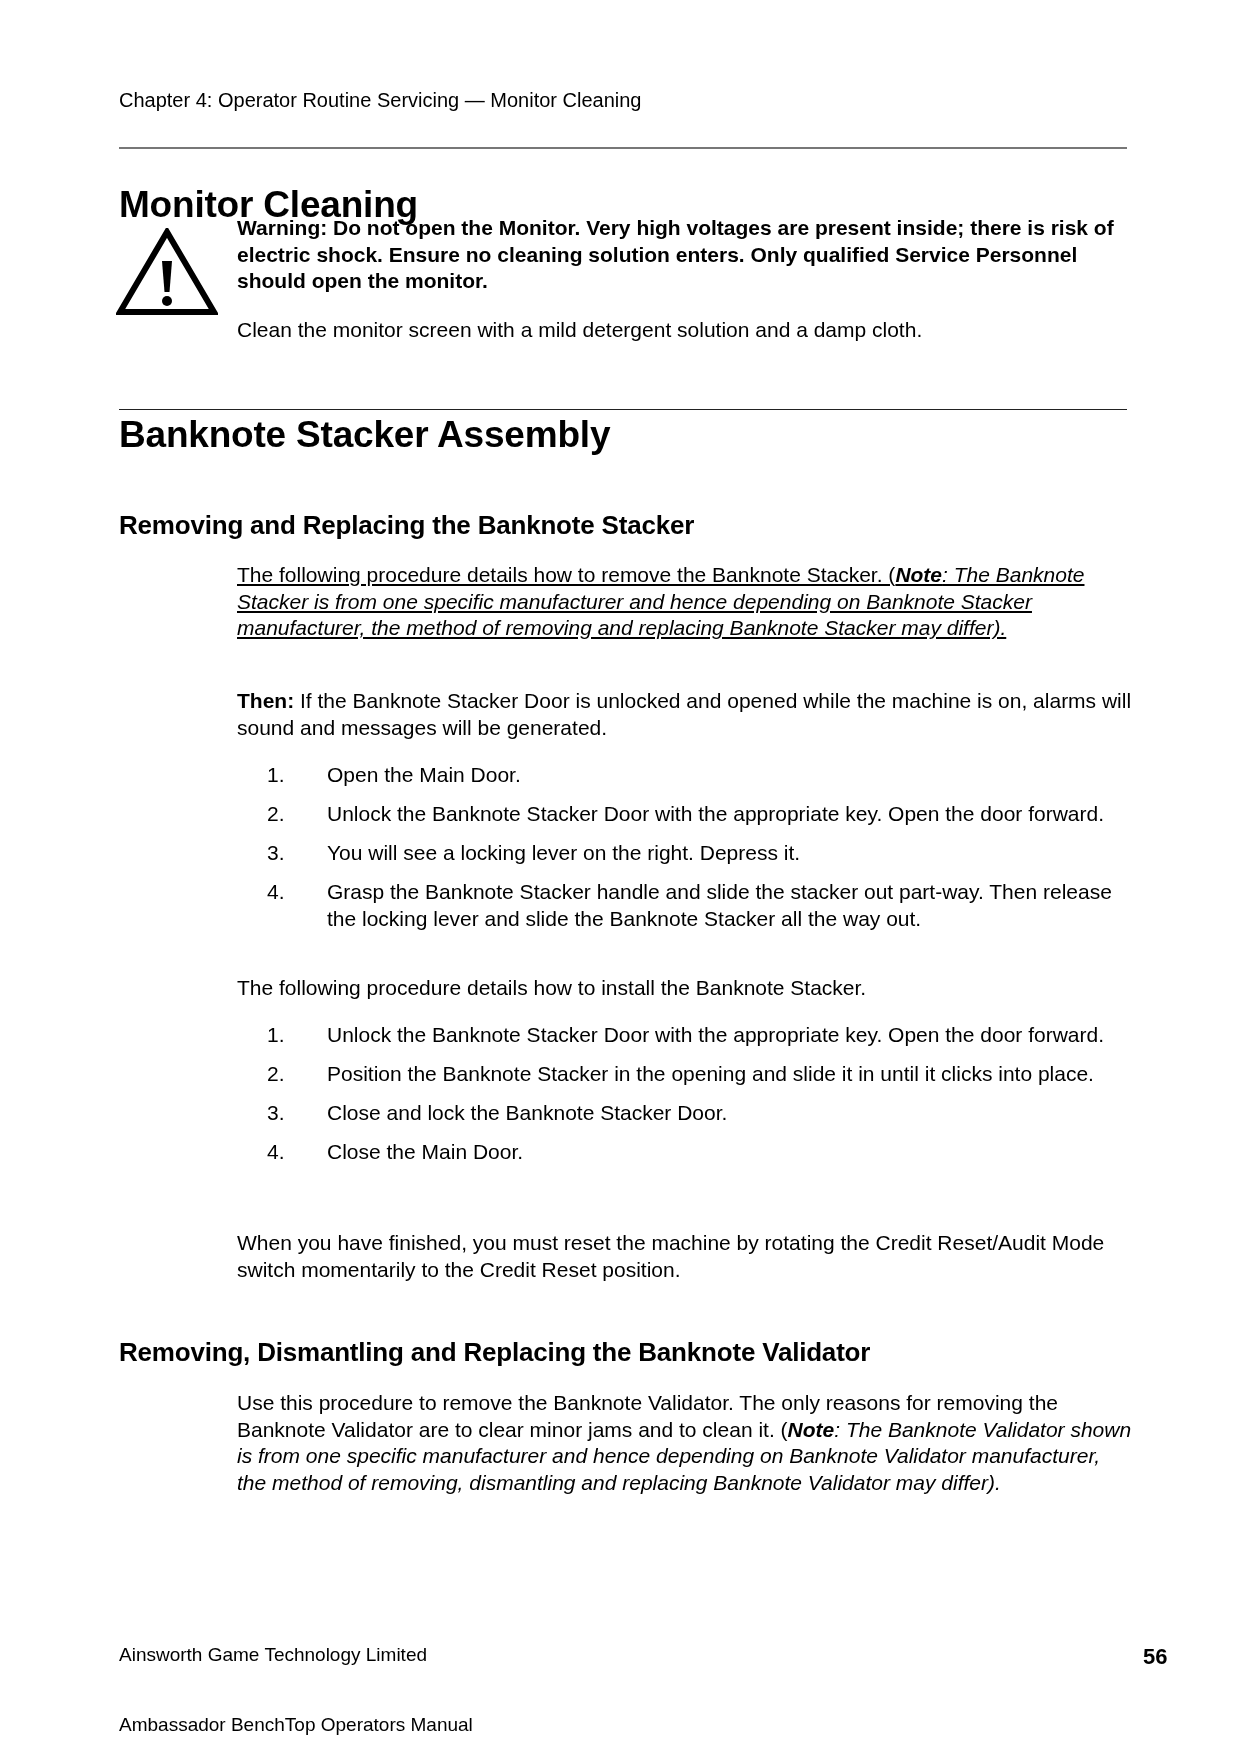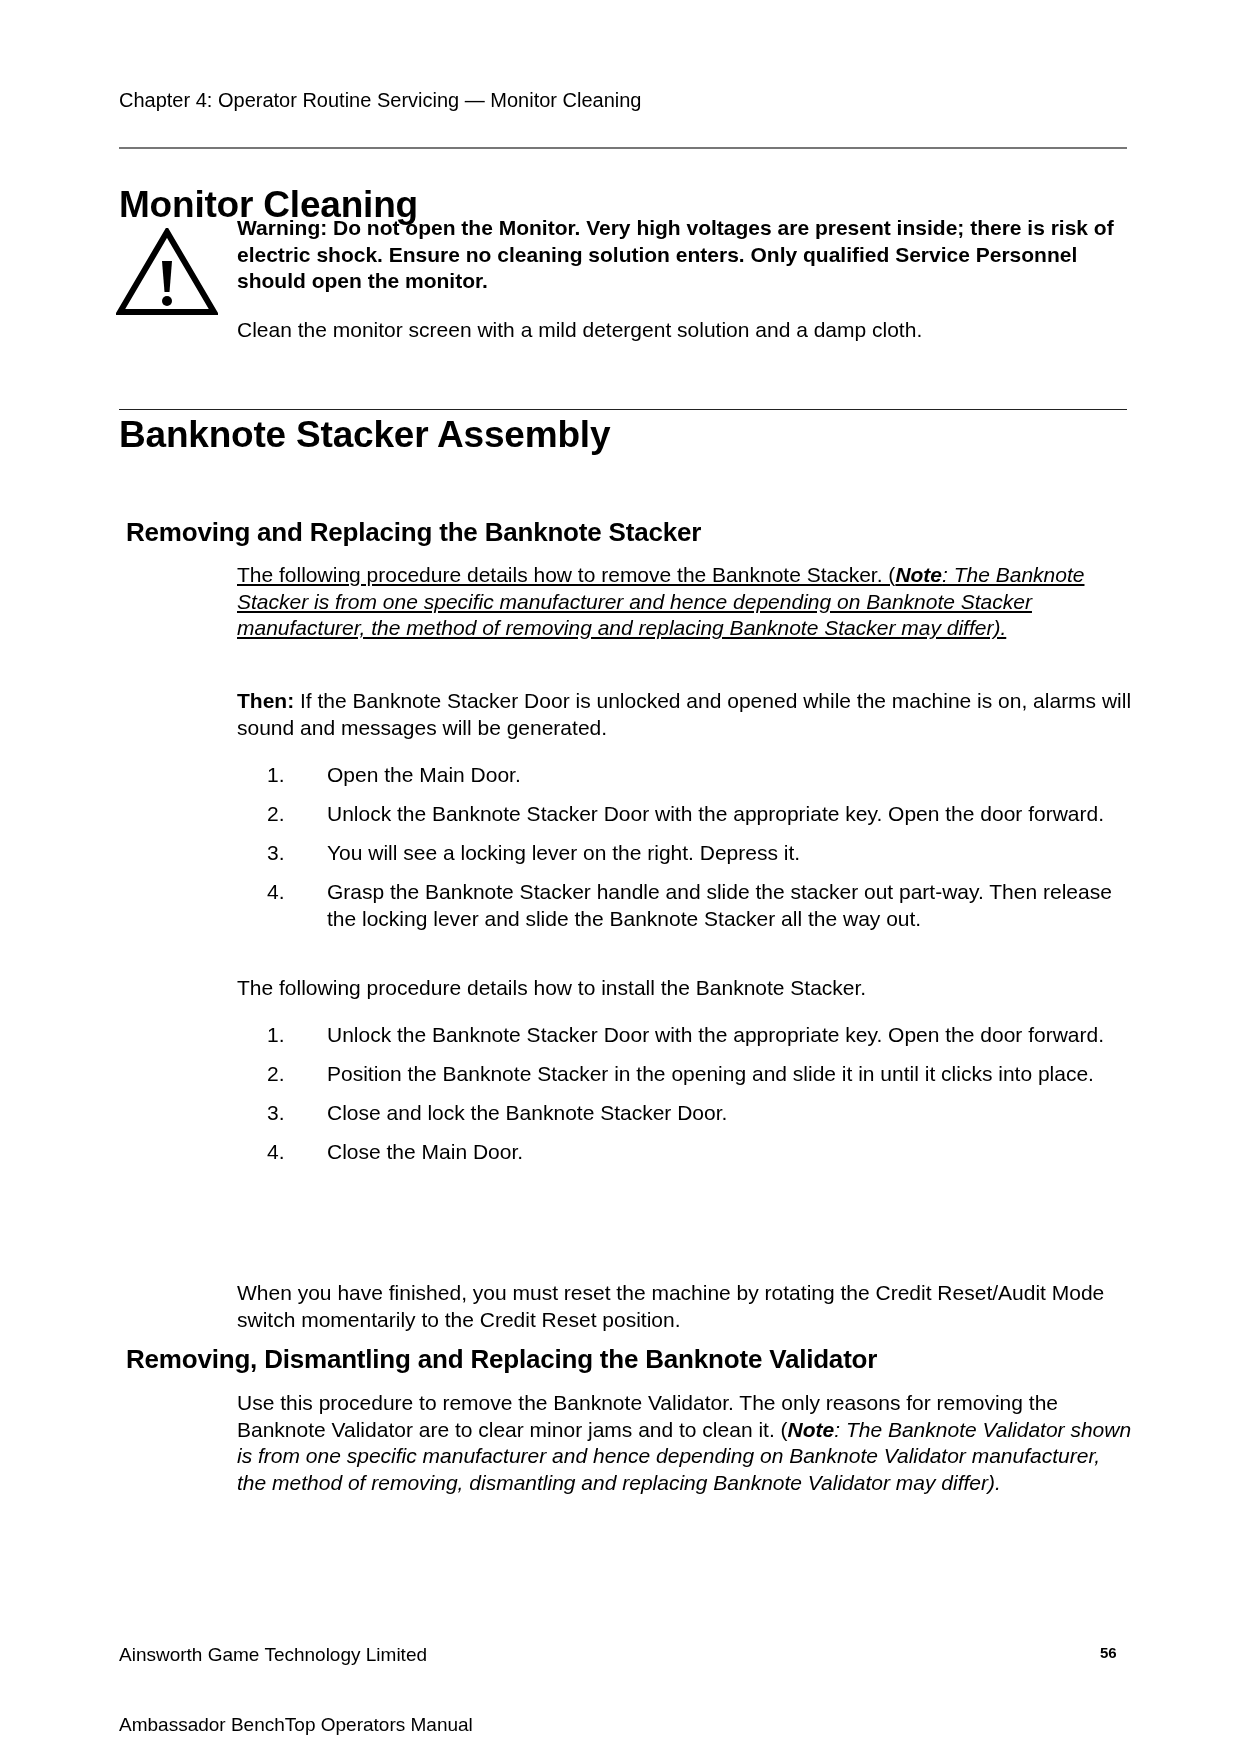--- a/index.html
+++ b/index.html
@@ -6,31 +6,31 @@
   body { width: 1240px; height: 1755px; position: relative; overflow: hidden;
          font-family: "Liberation Sans", sans-serif; color: #000; }
   .abs { position: absolute; }
   .running-header { left: 119px; top: 89px; font-size: 20px; }
   .rule { left: 119px; width: 1008px; height: 0; }
   .rule1 { top: 147px; border-top: 2px solid #777; }
   .rule2 { top: 409px; border-top: 1.5px solid #222; }
   .h1 { left: 119px; font-size: 37px; font-weight: bold; letter-spacing: -0.2px; margin: 0; }
   .h1a { top: 153px; margin-top: 31px; }
   .h1b { top: 414px; }
-  .h2 { left: 119px; font-size: 26px; font-weight: bold; margin: 7px; letter-spacing: -0.2px; }
+  .h2 { left: 119px; font-size: 26px; font-weight: bold; margin: 0; letter-spacing: -0.2px; }
   .warn-icon { left: 116px; top: 228px; width: 102px; height: 88px; }
   .body-block { left: 237px; width: 895px; font-size: 21px; line-height: 26.5px; }
   .warning { top: 215px; font-weight: bold; }
   p { margin: 0; }
   em { font-style: italic; }
   .ol { left: 237px; width: 895px; font-size: 21px; line-height: 26.5px; }
   .li { position: relative; padding-left: 90px; margin-bottom: 12.5px; }
   .li .num { position: absolute; left: 30px; top: 0; }
   .footer { left: 119px; font-size: 19px; }
-  .page-num { left: 1100px; top: 1644px; font-size: 15px; font-weight: bold; }
+  .page-num { left: 1143px; top: 1644px; font-size: 22px; font-weight: bold; }
 </style>
 </head>
 <body>
 
 <div class="abs running-header">Chapter 4: Operator Routine Servicing — Monitor Cleaning</div>
 <div class="abs rule rule1"></div>
 
 <h1 class="abs h1 h1a">Monitor Cleaning</h1>
 
 <svg class="abs warn-icon" viewBox="0 0 102 88">
@@ -64,21 +64,21 @@
 
 <p class="abs body-block" style="top:975px;">The following procedure details how to install the Banknote Stacker.</p>
 
 <div class="abs ol" style="top:1022px;">
   <div class="li"><span class="num">1.</span><span>Unlock the Banknote Stacker Door with the appropriate key. Open the door forward.</span></div>
   <div class="li"><span class="num">2.</span><span>Position the Banknote Stacker in the opening and slide it in until it clicks into place.</span></div>
   <div class="li"><span class="num">3.</span><span>Close and lock the Banknote Stacker Door.</span></div>
   <div class="li"><span class="num">4.</span><span>Close the Main Door.</span></div>
 </div>
 
-<p class="abs body-block" style="top:1280px;">When you have finished, you must reset the machine by rotating the Credit Reset/Audit Mode switch momentarily to the Credit Reset position.</p>
+<p class="abs body-block" style="top:1230px;">When you have finished, you must reset the machine by rotating the Credit Reset/Audit Mode switch momentarily to the Credit Reset position.</p>
 
 <h2 class="abs h2" style="top:1337px;">Removing, Dismantling and Replacing the Banknote Validator</h2>
 
 <p class="abs body-block" style="top:1390px;">
   <span>Use this procedure to remove the Banknote Validator. The only reasons for removing the Banknote Validator are to clear minor jams and to clean it. (</span><em><b>Note</b><span>: The Banknote Validator shown is from one specific manufacturer and hence depending on Banknote Validator manufacturer, the method of removing, dismantling and replacing Banknote Validator may differ).</span></em>
 </p>
 
 <div class="abs footer" style="top:1714px;text-align:right;">Ambassador BenchTop Operators Manual</div>
 <div class="abs footer" style="top:1644px;">Ainsworth Game Technology Limited</div>
 <div class="abs page-num">56</div>

